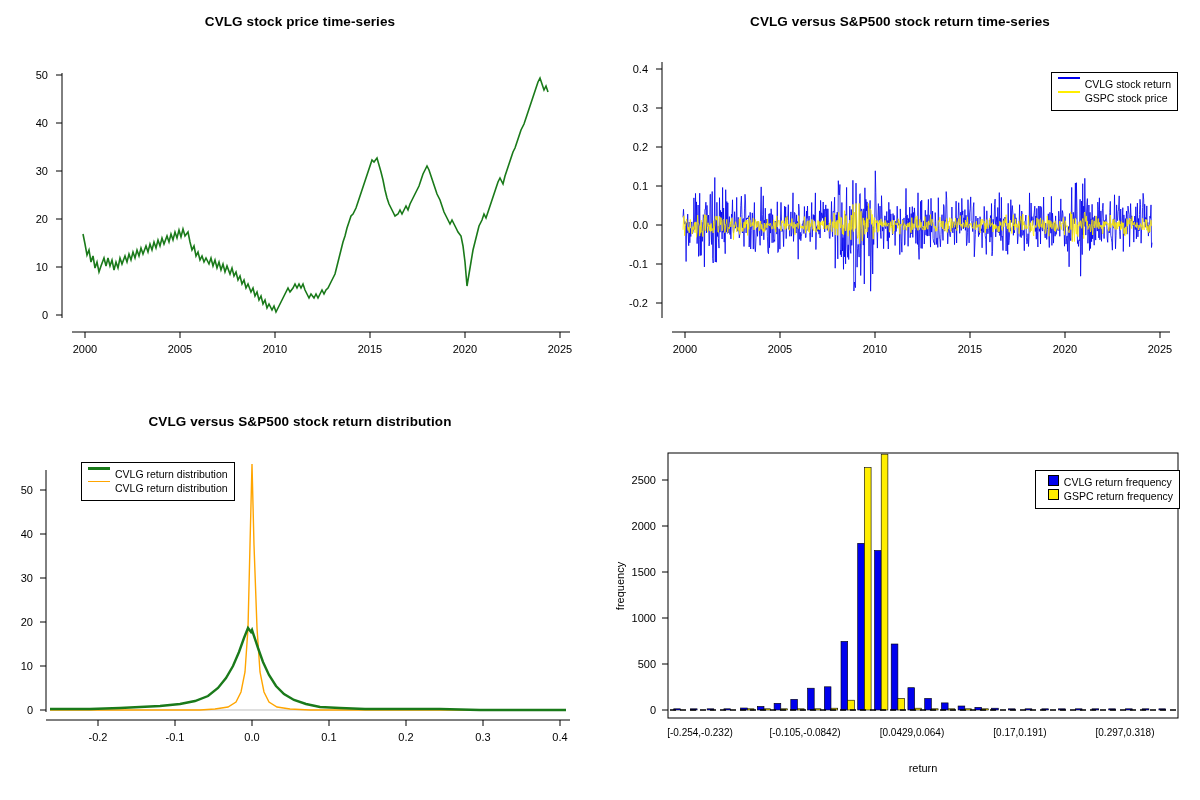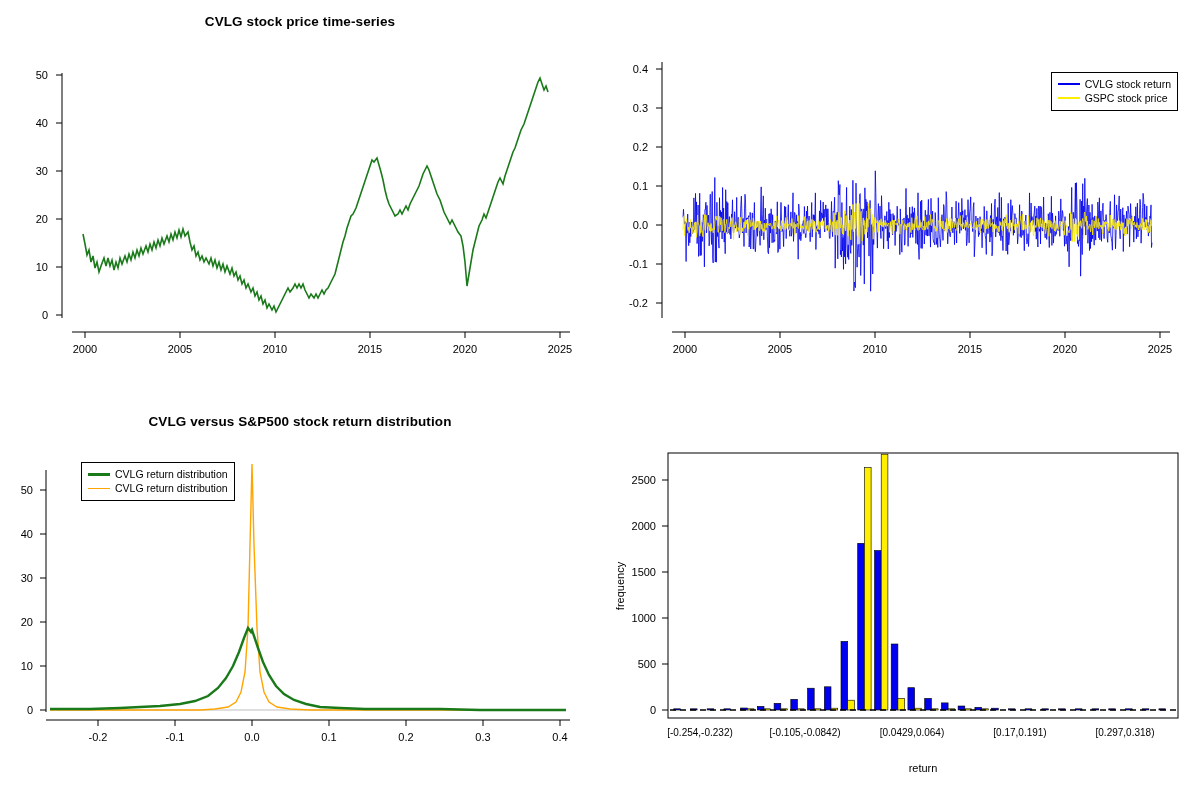--- a/index.html
+++ b/index.html
@@ -44,21 +44,21 @@
   .legend-box {
     position: absolute;
     background: #ffffff;
     border: 1px solid #000000;
     padding: 4px 6px 5px 6px;
     font-size: 10.5px;
     line-height: 14px;
   }
   .legend-row {
     display: flex;
-    align-items: center;
+    align-items: flex-start;
     white-space: nowrap;
     height: 14px;
   }
   .legend-line {
     display: inline-block;
     width: 22px;
     height: 0;
     border-top-style: solid;
     margin-right: 5px;
   }
@@ -145,20 +145,21 @@
         461,236 463,246 465,262 467,286 469,274 471,262 473,250 475,242 477,234 479,226
         482,220 484,214 486,218 488,212 490,206 492,200 494,194 496,188 498,182 500,178
         503,184 505,176 507,170 509,164 511,158 513,152 515,148 517,142 519,136 521,130
         524,124 526,118 528,112 530,106 532,100 534,94 536,88 538,82 540,78 542,84
         544,90 546,86 548,92
       "></polyline>
     </svg>
   </div>
 
   <div class="panel">
+    <div class="panel-title">CVLG versus S&amp;P500 stock return time-series</div>
     <svg class="plotsvg" width="600" height="400">
       <line x1="72" y1="332" x2="570" y2="332" stroke="#000" stroke-width="1"></line>
       <line x1="62" y1="318" x2="62" y2="62" stroke="#000" stroke-width="1"></line>
       <g>
         <line x1="85" y1="332" x2="85" y2="338" stroke="#000"></line>
         <line x1="180" y1="332" x2="180" y2="338" stroke="#000"></line>
         <line x1="275" y1="332" x2="275" y2="338" stroke="#000"></line>
         <line x1="370" y1="332" x2="370" y2="338" stroke="#000"></line>
         <line x1="465" y1="332" x2="465" y2="338" stroke="#000"></line>
         <line x1="560" y1="332" x2="560" y2="338" stroke="#000"></line>
@@ -327,15 +328,25 @@
 
       <text class="tick-text-sm" x="100" y="336" text-anchor="middle">[-0.254,-0.232)</text>
       <text class="tick-text-sm" x="205" y="336" text-anchor="middle">[-0.105,-0.0842)</text>
       <text class="tick-text-sm" x="312" y="336" text-anchor="middle">[0.0429,0.064)</text>
       <text class="tick-text-sm" x="420" y="336" text-anchor="middle">[0.17,0.191)</text>
       <text class="tick-text-sm" x="525" y="336" text-anchor="middle">[0.297,0.318)</text>
 
       <text class="tick-text" x="323" y="372" text-anchor="middle">return</text>
       <text class="tick-text" x="24" y="186" text-anchor="middle" transform="rotate(-90 24 186)">frequency</text>
     </svg>
+    <div class="legend-box" style="top:70px; right:20px;">
+      <div class="legend-row">
+        <span class="legend-swatch" style="background:#0000ee;"></span>
+        <span>CVLG return frequency</span>
+      </div>
+      <div class="legend-row">
+        <span class="legend-swatch" style="background:#ffee00;"></span>
+        <span>GSPC return frequency</span>
+      </div>
+    </div>
   </div>
 
 </div>
 
 </body></html>

